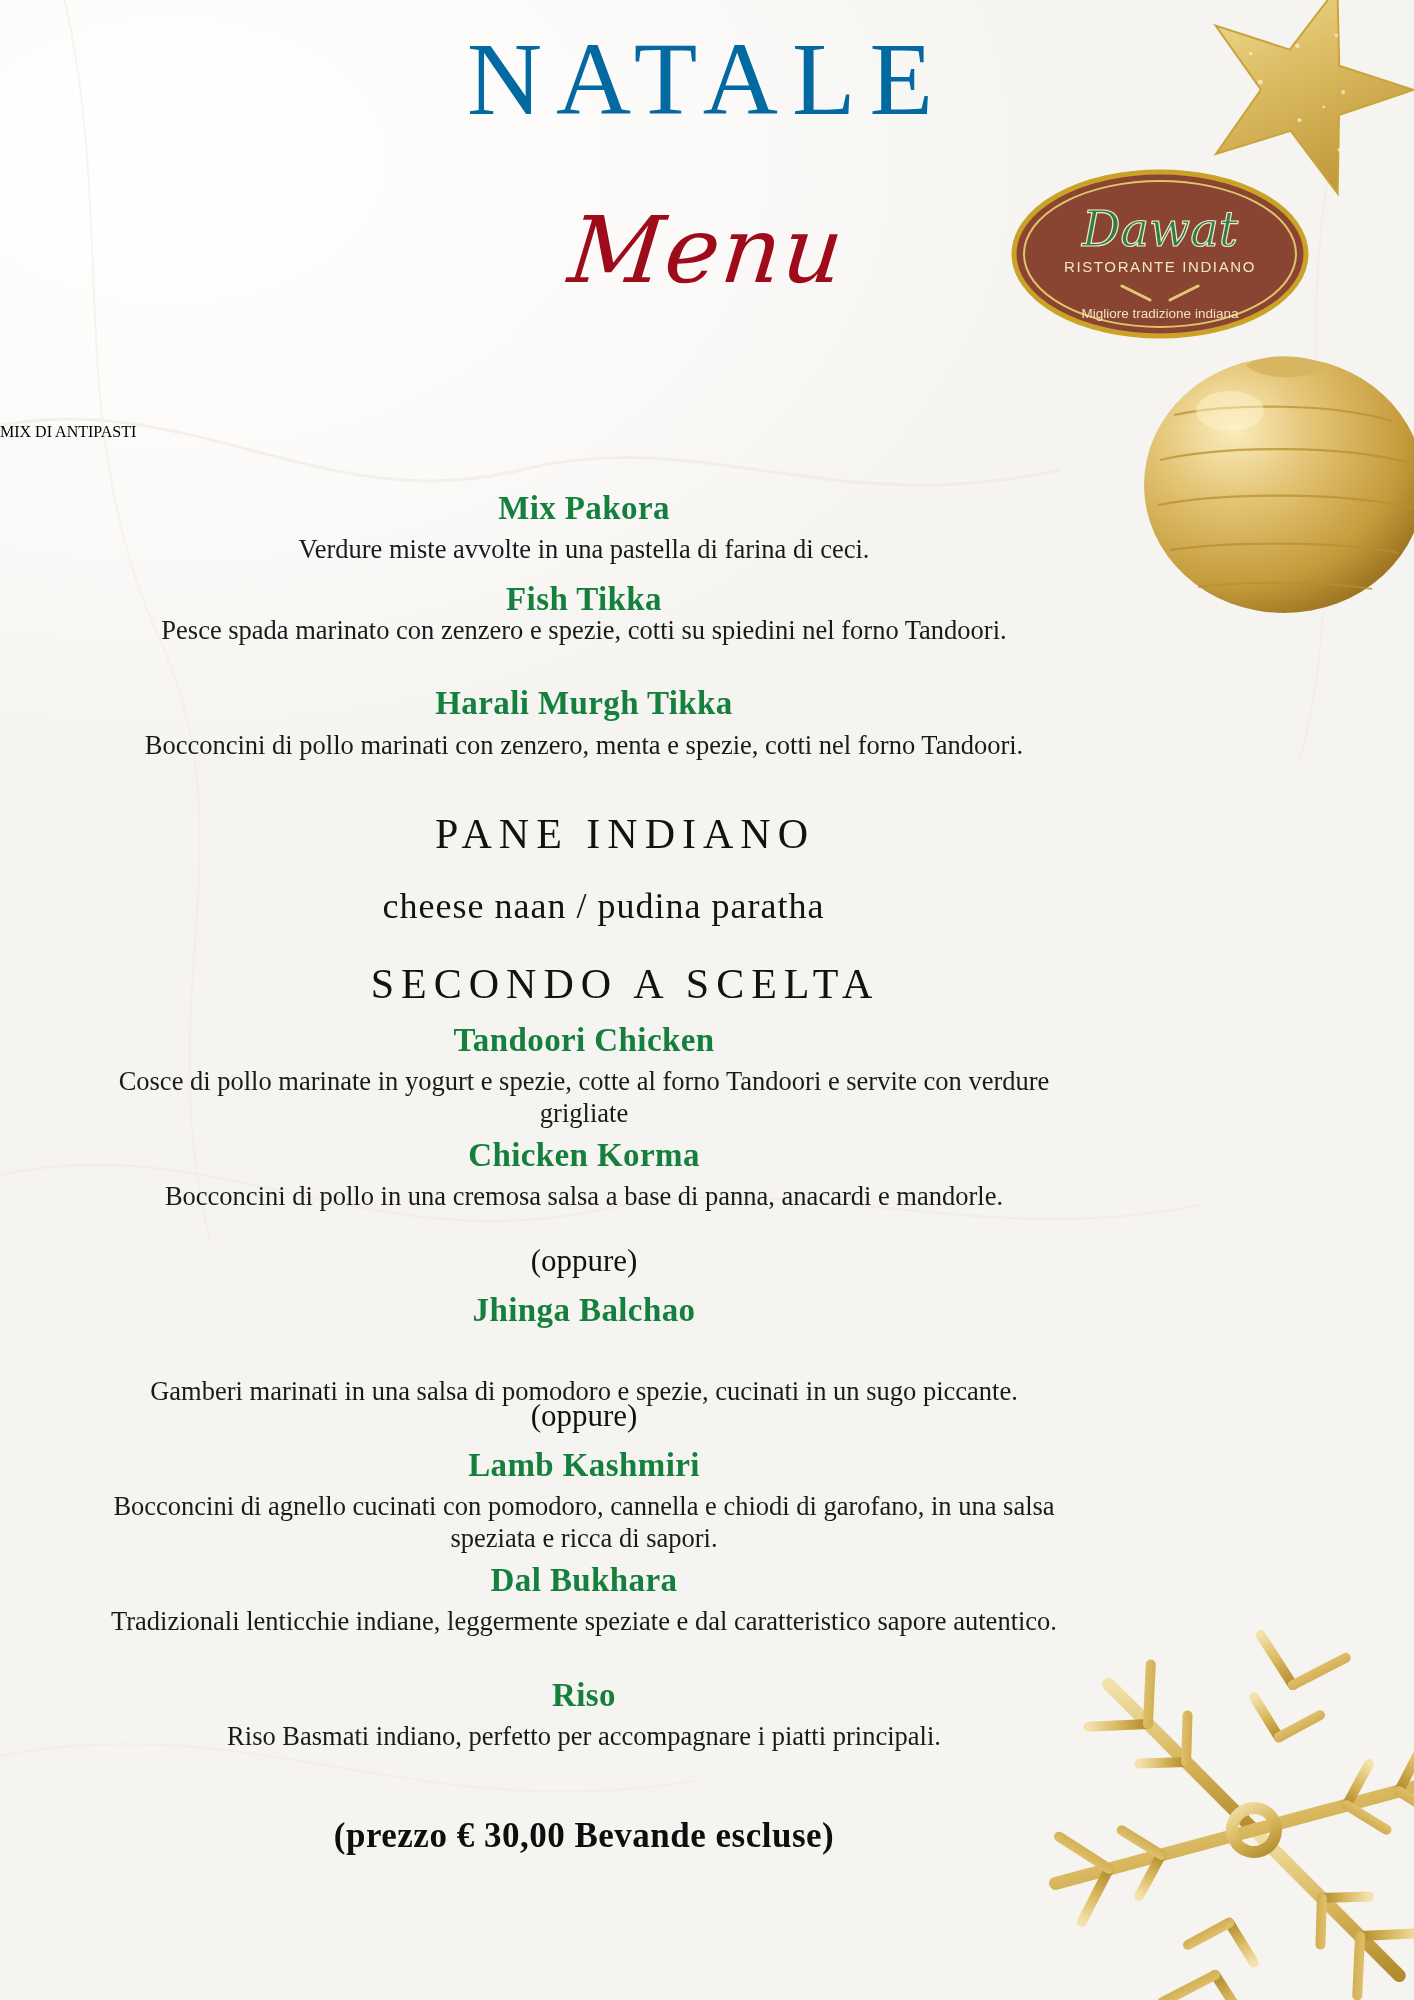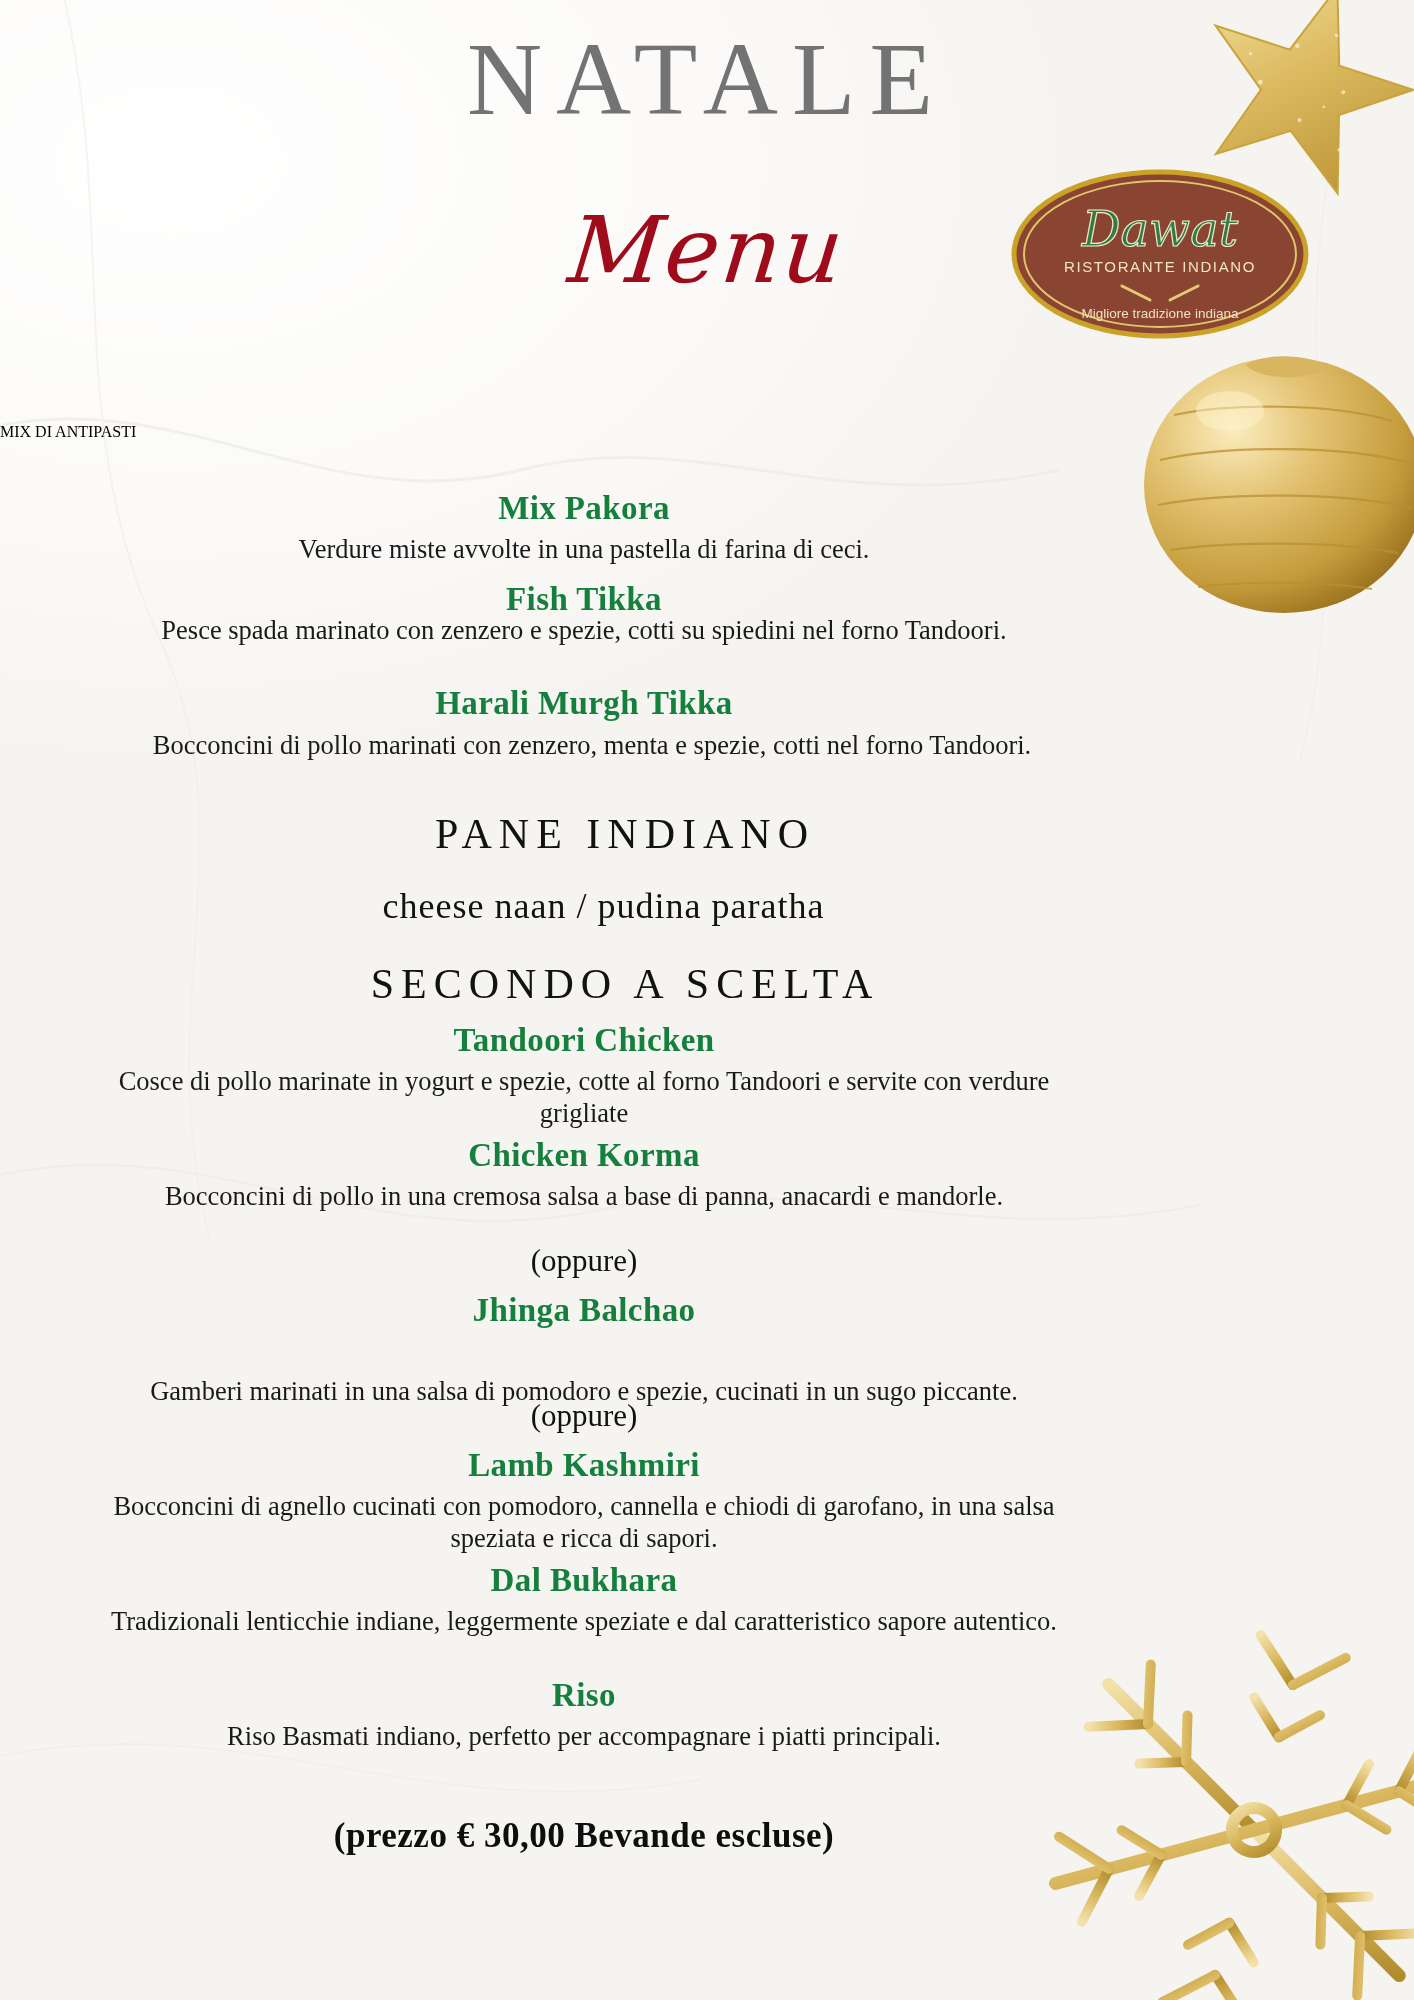--- a/index.html
+++ b/index.html
@@ -59,21 +59,21 @@
 
   .title-natale {
     position: absolute;
     top: 22px;
     left: 0;
     width: 1414px;
     text-align: center;
     font-family: "Liberation Serif", serif;
     font-size: 104px;
     letter-spacing: 14px;
-    color: #737373;
+    color: #0369a1;
     font-weight: 400;
     line-height: 1.1;
   }
 
   .title-menu {
     position: absolute;
     top: 205px;
     left: 0;
     width: 1414px;
     text-align: center;
@@ -289,21 +289,21 @@
   <div class="blk" style="top:571px;margin-top:10px;">
     <div class="dish-name">Fish Tikka</div>
   </div>
   <div class="blk" style="top:614px;">
     <div class="dish-desc" style="max-width:860px;">Pesce spada marinato con zenzero e spezie, cotti su spiedini nel forno Tandoori.</div>
   </div>
 
   <div class="blk" style="top:685px;">
     <div class="dish-name">Harali Murgh Tikka</div>
   </div>
-  <div class="blk" style="top:729px;margin-left:8px;">
+  <div class="blk" style="top:729px;">
     <div class="dish-desc" style="max-width:880px;">Bocconcini di pollo marinati con zenzero, menta e spezie, cotti nel forno Tandoori.</div>
   </div>
 
   <div class="blk section-head" style="top:810px;">PANE INDIANO</div>
   <div class="blk" style="top:885px;">
     <div style="text-align:center;font-size:36px;letter-spacing:1px;color:#131313;padding-left:39px;">cheese naan / pudina paratha</div>
   </div>
 
   <div class="blk section-head" style="top:960px;">SECONDO A SCELTA</div>
 

